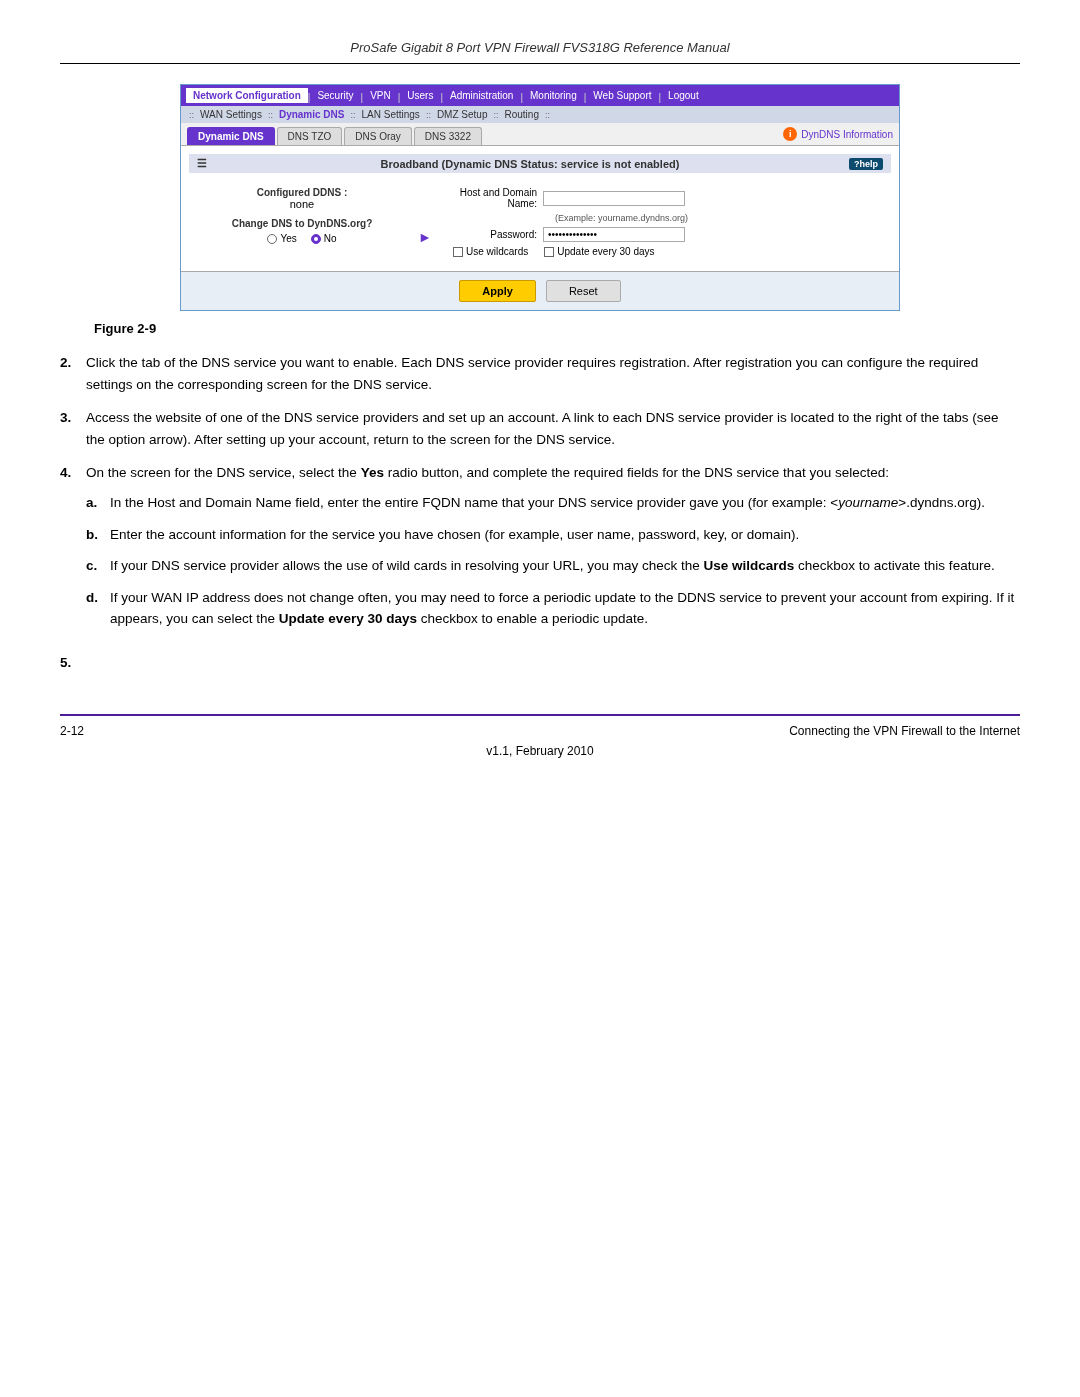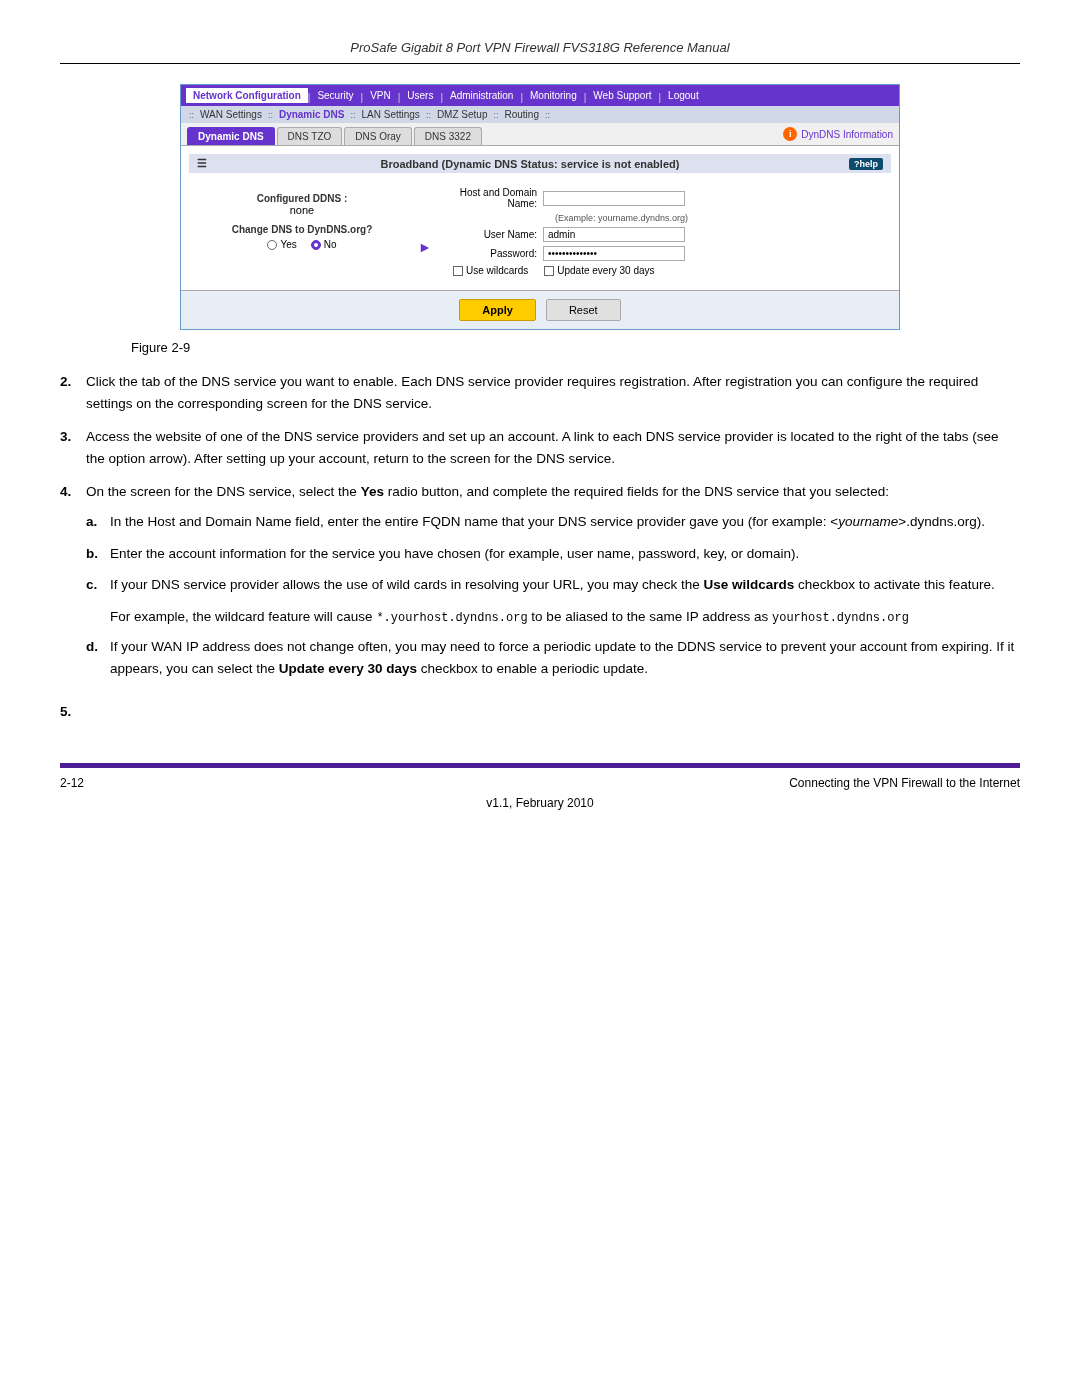--- a/index.html
+++ b/index.html
@@ -167,21 +167,20 @@
 
     .left-panel {
       width: 220px;
       padding-right: 10px;
     }
     .left-panel .field-label {
       font-weight: bold;
       font-size: 10px;
       color: #333;
       text-align: center;
-      margin-top: 6px;
     }
     .left-panel .field-value {
       font-size: 11px;
       text-align: center;
       margin: 0 0;
     }
     .left-panel .change-label {
       font-weight: bold;
       font-size: 10px;
       color: #333;
@@ -308,23 +307,23 @@
       border: 1px solid #aaa;
       padding: 4px 22px;
       font-size: 11px;
       cursor: pointer;
       color: #000;
       border-radius: 2px;
     }
 
     
     .figure-caption {
-      font-weight: normal;
+      font-weight: bold;
       font-size: 13px;
-      margin: 8px 0 16px 71px;
+      margin: 8px 0 16px 34px;
     }
 
     
     .body-text {
       line-height: 1.6;
       color: #000;
       font-size: 13.5px;
     }
     .numbered-list {
       padding-left: 0;
@@ -364,21 +363,21 @@
     code, .mono {
       font-family: 'Courier New', monospace;
       font-size: 12px;
     }
     strong { font-weight: bold; }
     em { font-style: italic; }
 
     
     .page-footer {
       margin-top: 40px;
-      border-top: 5px solid #4c1d95;
+      border-top: 2px solid #4c1d95;
       padding-top: 8px;
       display: flex;
       justify-content: space-between;
       font-size: 12px;
     }
     .footer-center {
       text-align: center;
       font-size: 12px;
       margin-top: 6px;
     }
@@ -464,24 +463,20 @@
       <div class="divider-arrow">►</div>
 
       <div class="right-panel">
         <div class="right-field-row">
           <span class="right-field-label">Host and Domain Name:</span>
           <input class="right-field-input" type="text" value="" style="">
         </div>
         <div class="right-field-row">
           <span class="right-field-label"></span>
           <span class="right-field-hint">(Example: yourname.dyndns.org)</span>
-        </div>
-        <div class="right-field-row">
-          <span class="right-field-label">User Name:</span>
-          <input class="right-field-input" type="text" value="admin" style="">
         </div>
         <div class="right-field-row">
           <span class="right-field-label">Password:</span>
           <input class="right-field-input" type="password" value="••••••••••••••" style="">
         </div>
         <div class="checkbox-row">
           <label class="checkbox-item">
             <span class="checkbox-box"></span>
             <span>Use wildcards</span>
           </label>
@@ -529,23 +524,20 @@
           </li>
           <li>
             <span class="sub-label">b.</span>
             <span>Enter the account information for the service you have chosen (for example, user name, password, key, or domain).</span>
           </li>
           <li>
             <span class="sub-label">c.</span>
             <span>If your DNS service provider allows the use of wild cards in resolving your URL, you may check the <strong>Use wildcards</strong> checkbox to activate this feature.</span>
           </li>
         </ul>
-        <div class="para-indent">
-          For example, the wildcard feature will cause <code>*.yourhost.dyndns.org</code> to be aliased to the same IP address as <code>yourhost.dyndns.org</code>
-        </div>
         <ul class="sub-list">
           <li>
             <span class="sub-label">d.</span>
             <span>If your WAN IP address does not change often, you may need to force a periodic update to the DDNS service to prevent your account from expiring. If it appears, you can select the <strong>Update every 30 days</strong> checkbox to enable a periodic update.</span>
           </li>
         </ul>
       </span>
     </li>
 
     <li>

